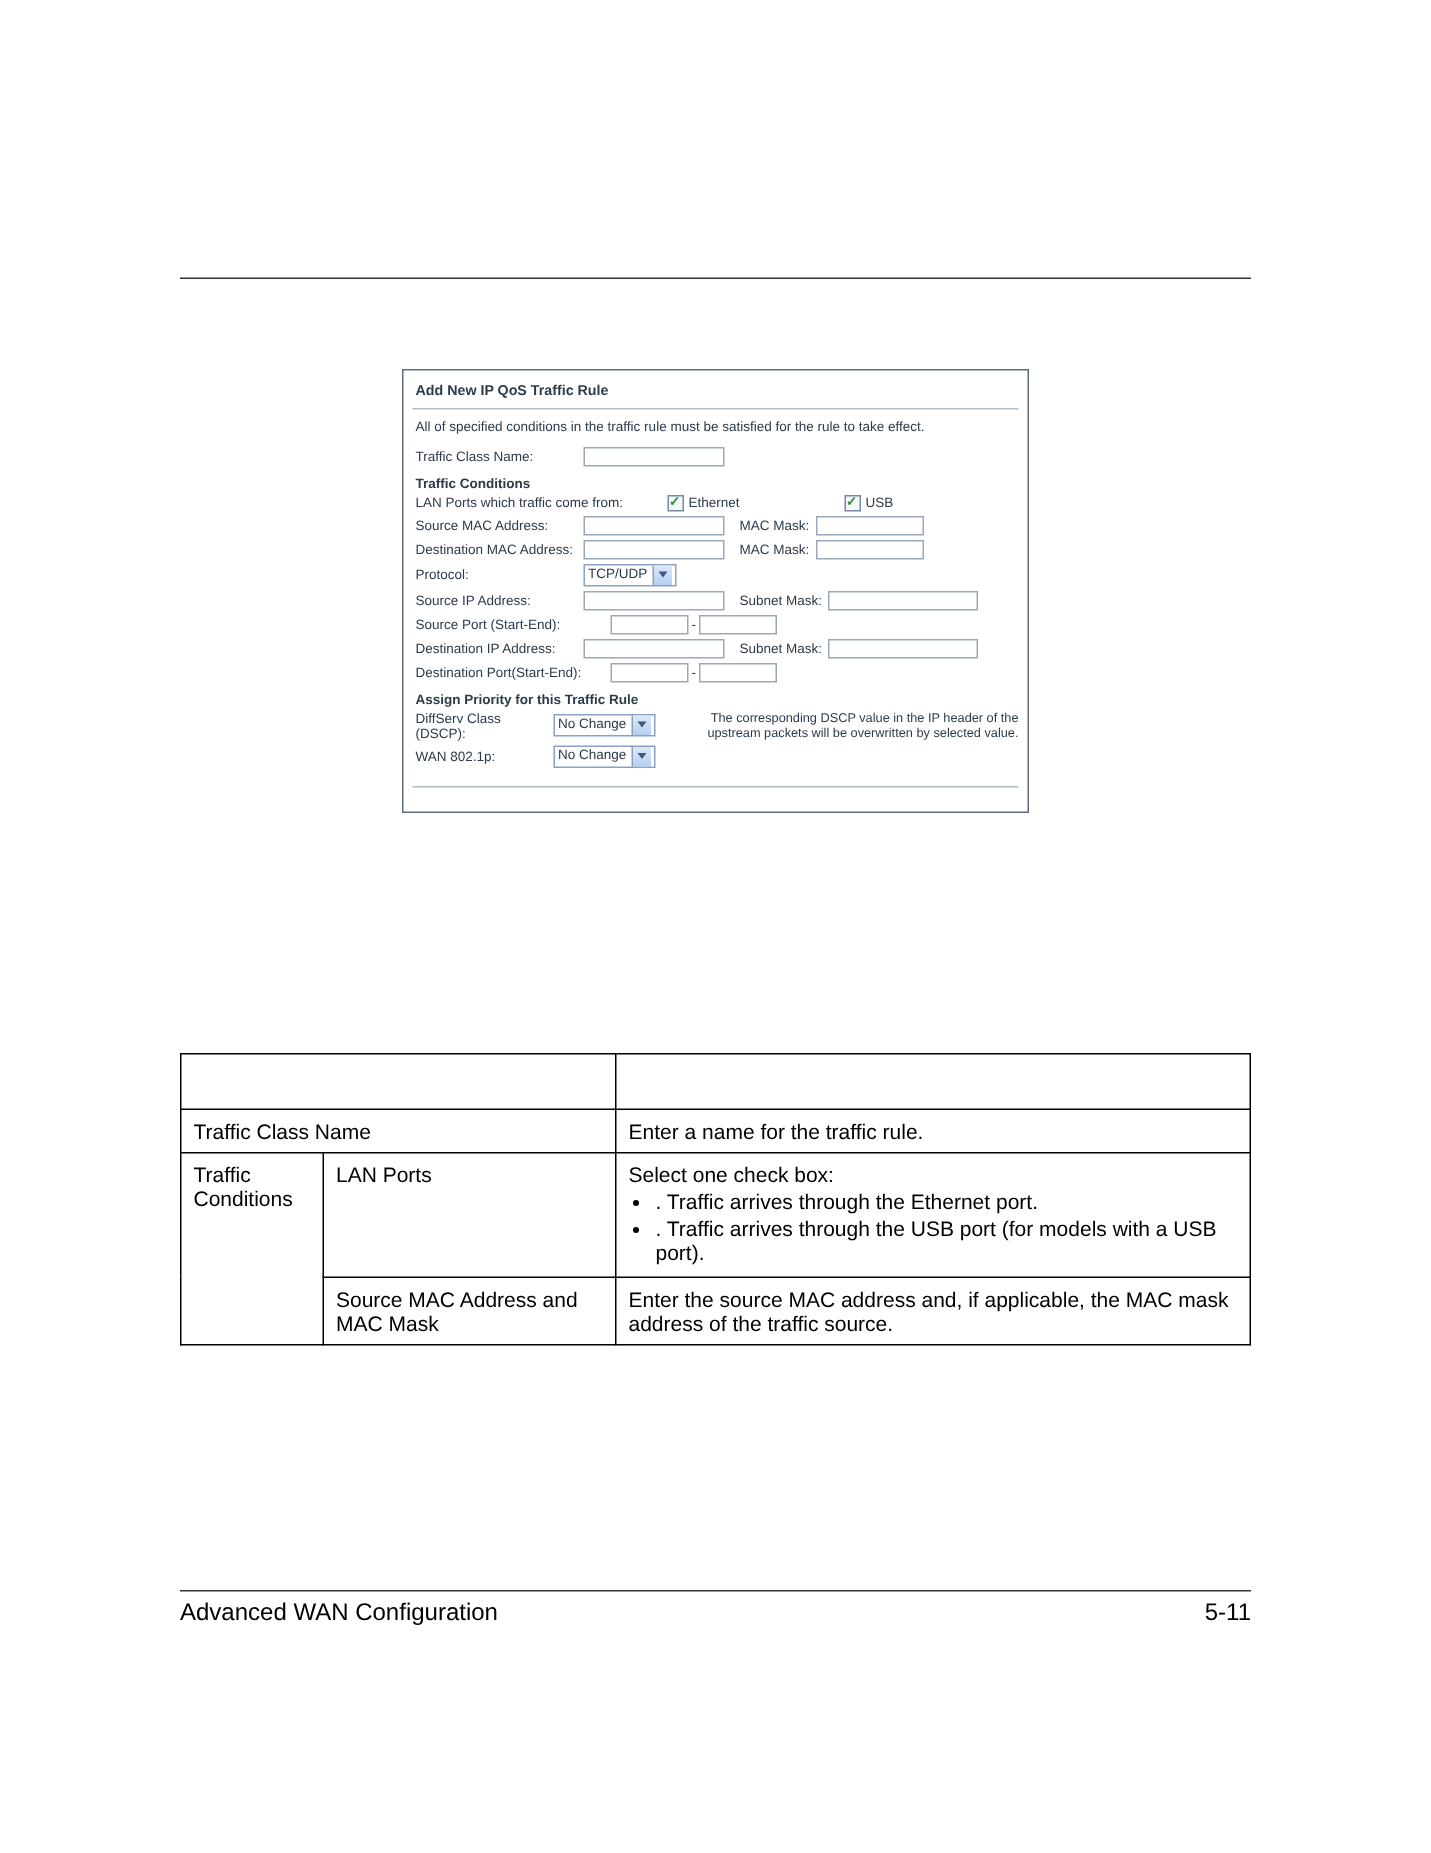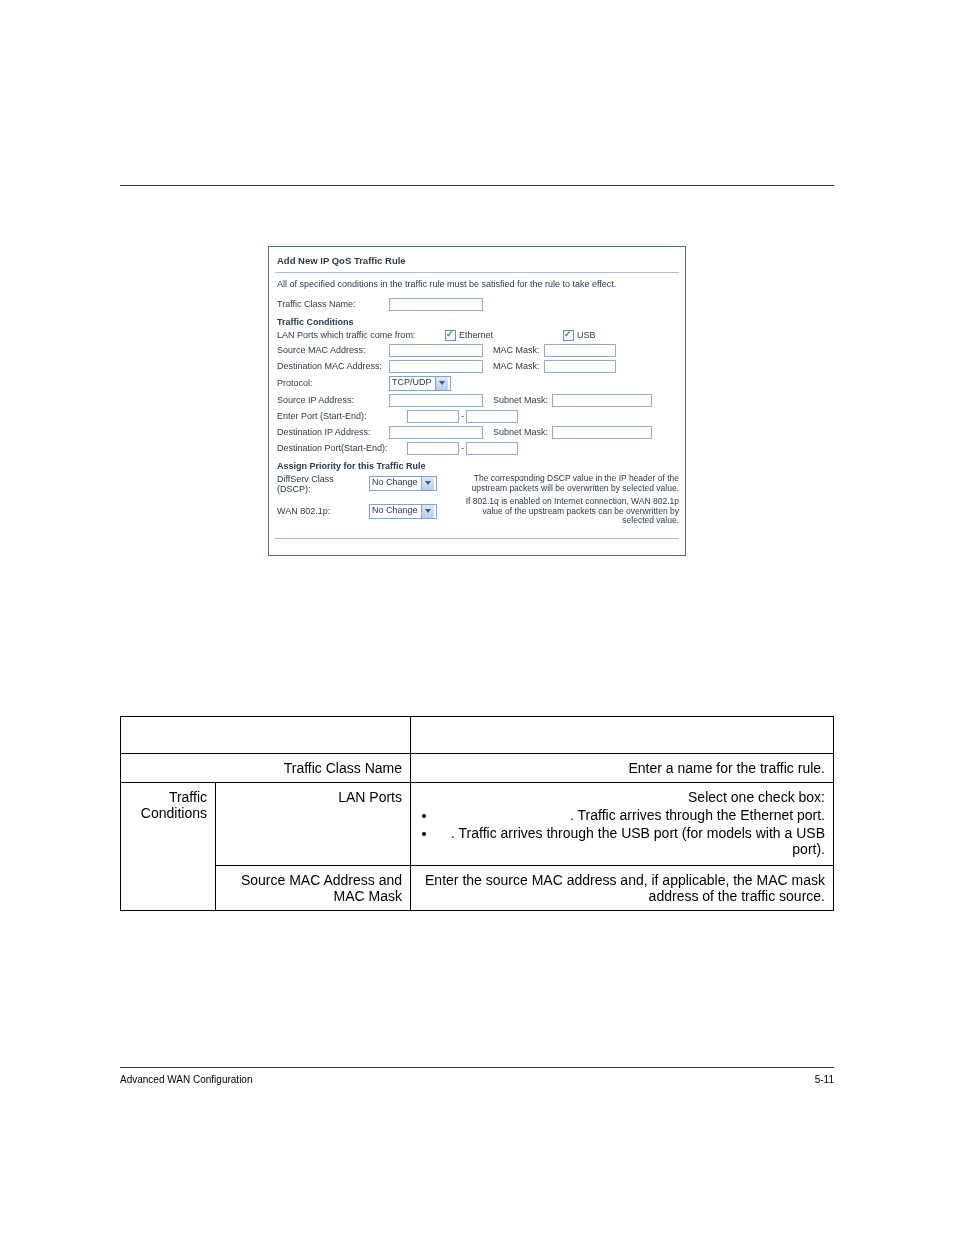--- a/index.html
+++ b/index.html
@@ -148,21 +148,21 @@
     border-collapse: collapse;
     margin: 160px 120px 0 120px;
     width: 714px;
     font-size: 14px;
     color: #000;
   }
   .doc-table td, .doc-table th {
     border: 1px solid #000;
     padding: 6px 8px;
     vertical-align: top;
-    text-align: right;
+    text-align: left;
   }
   .doc-table th {
     font-weight: normal;
     height: 24px;
   }
   .doc-table ul {
     margin: 2px 0 2px 10px;
     padding-left: 8px;
   }
   .doc-table li {
@@ -178,21 +178,21 @@
     bottom: 150px;
   }
   .hr-bottom {
     border: none;
     border-top: 1px solid #333;
     margin: 0 0 6px 0;
   }
   .footer-row {
     display: flex;
     justify-content: space-between;
-    font-size: 10px;
+    font-size: 16px;
   }
 </style>
 </head>
 <body>
 
 <div class="page">
 
   <hr class="hr-top">
 
   <div class="panel-wrap">
@@ -240,21 +240,21 @@
       </div>
 
       <div class="row">
         <span class="label">Source IP Address:</span>
         <span class="inp inp-md"></span>
         <span class="midlabel">Subnet Mask:</span>
         <span class="inp" style="width:100px"></span>
       </div>
 
       <div class="row">
-        <span class="label">Enter Port (Start-End):</span>
+        <span class="label">Source Port (Start-End):</span>
         <span class="gap" style="width:18px"></span>
         <span class="inp inp-sm"></span>
         <span class="dash">-</span>
         <span class="inp inp-sm"></span>
       </div>
 
       <div class="row">
         <span class="label">Destination IP Address:</span>
         <span class="inp inp-md"></span>
         <span class="midlabel">Subnet Mask:</span>
@@ -280,21 +280,20 @@
           </span>
           <span class="desc">The corresponding DSCP value in the IP header of the upstream packets will be overwritten by selected value.</span>
         </div>
 
         <div class="row">
           <span class="label">WAN 802.1p:</span>
           <span class="sel">
             <span>No Change</span>
             <span class="sel-caret"></span>
           </span>
-          <span class="desc">If 802.1q is enabled on Internet connection, WAN 802.1p value of the upstream packets can be overwritten by selected value.</span>
         </div>
       </div>
 
       <hr class="divider" style="margin-top:12px">
 
     </div>
   </div>
 
   <table class="doc-table">
     <tbody>

